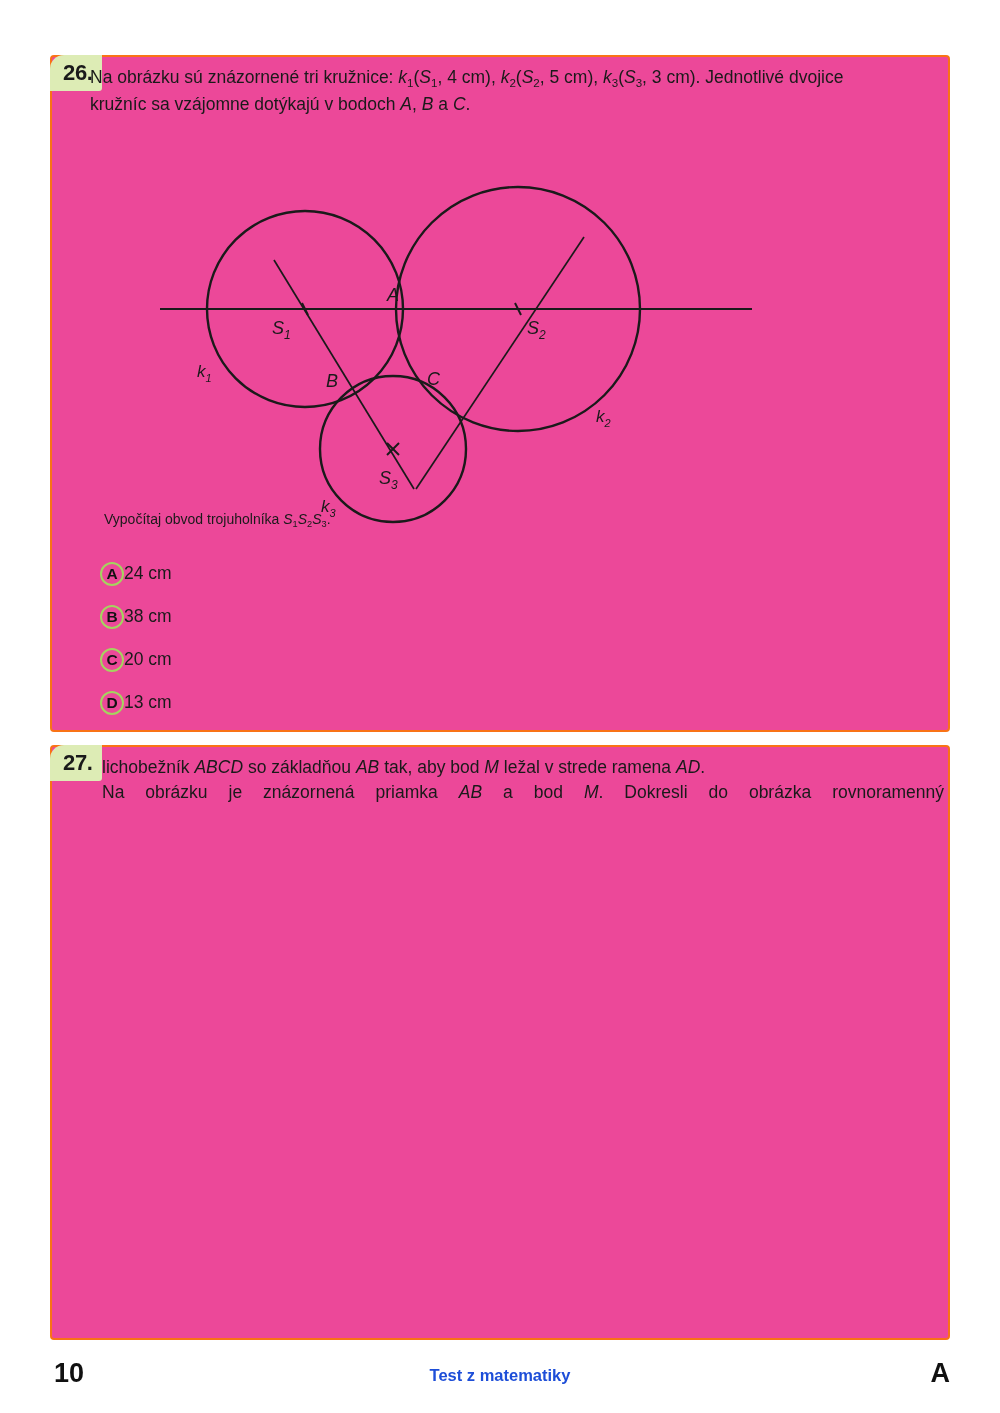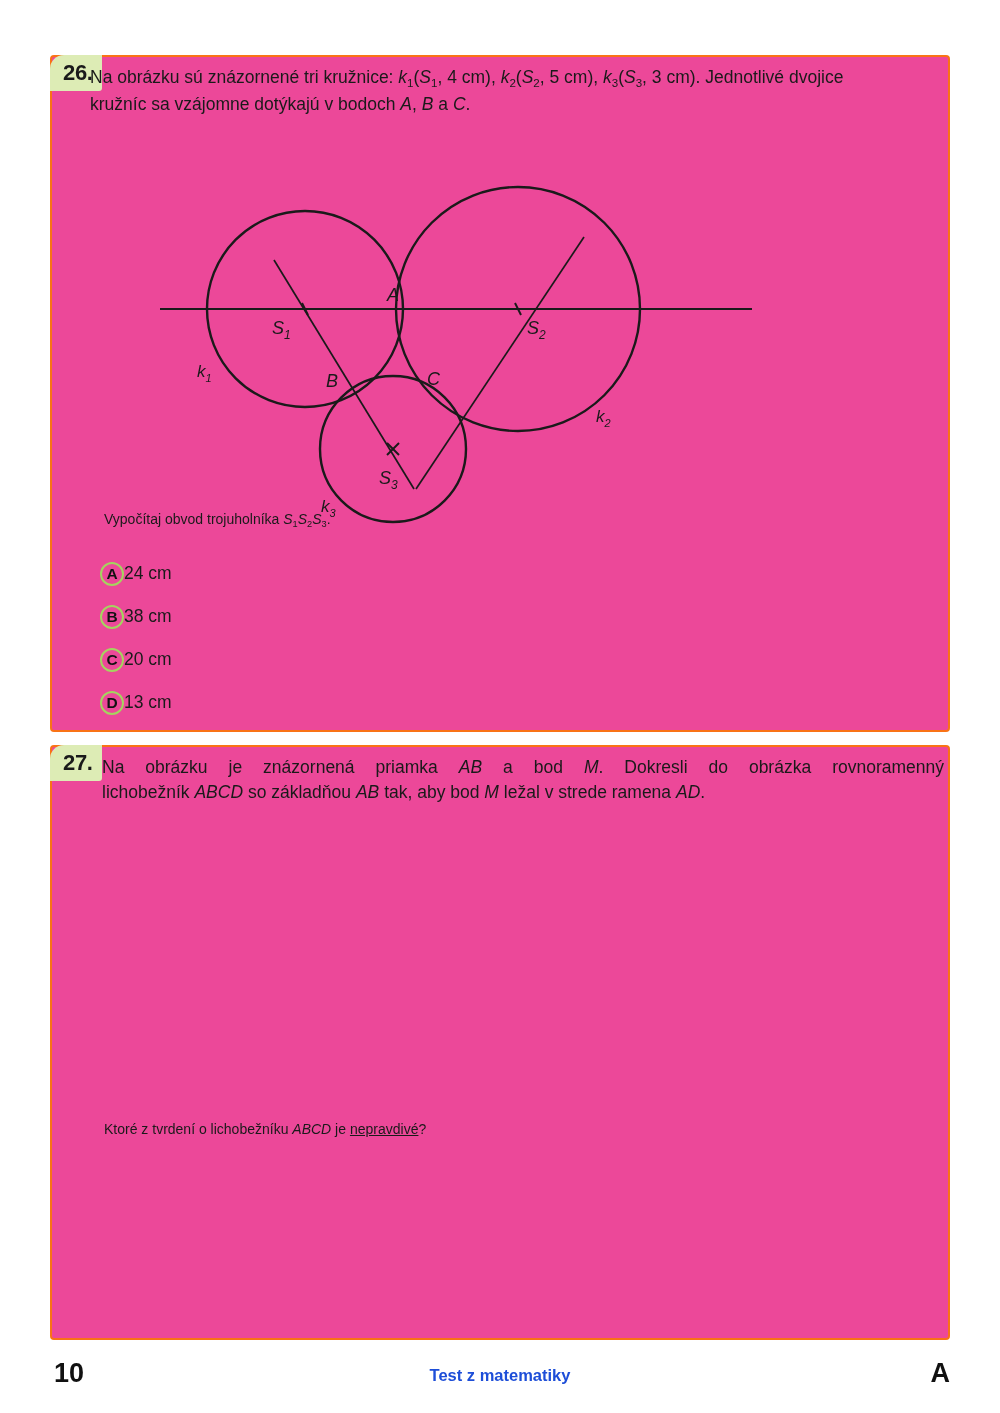--- a/index.html
+++ b/index.html
@@ -226,27 +226,24 @@
         <div class="opt-text">13 cm</div>
       </div>
     </div>
   </div>
 
   <div class="qbox" id="qbox-27">
 
     <div class="qnum">27.</div>
 
     <div class="qtext" id="qtext-27">
+      <span>lichobežník <i>ABCD</i> so základňou <i>AB</i> tak, aby bod <i>M</i> ležal v strede ramena <i>AD</i>.</span>
       <span style="text-align:justify;text-align-last:justify;">Na obrázku je znázornená priamka <i>AB</i> a bod <i>M</i>. Dokresli do obrázka rovnoramenný</span>
-      <span>lichobežník <i>ABCD</i> so základňou <i>AB</i> tak, aby bod <i>M</i> ležal v strede ramena <i>AD</i>.</span>
-    </div>
-
-    <div class="sub-q" id="subq-27">
-      Ktoré z tvrdení o lichobežníku <i>ABCD</i> je <span class="u">nepravdivé</span>?
-    </div>
+    </div>
+
 
   </div>
 
   <div class="footer">
     <div class="footer-page">10</div>
     <div class="footer-title">Test z matematiky</div>
     <div class="footer-variant">A</div>
   </div>
 
 </div>

